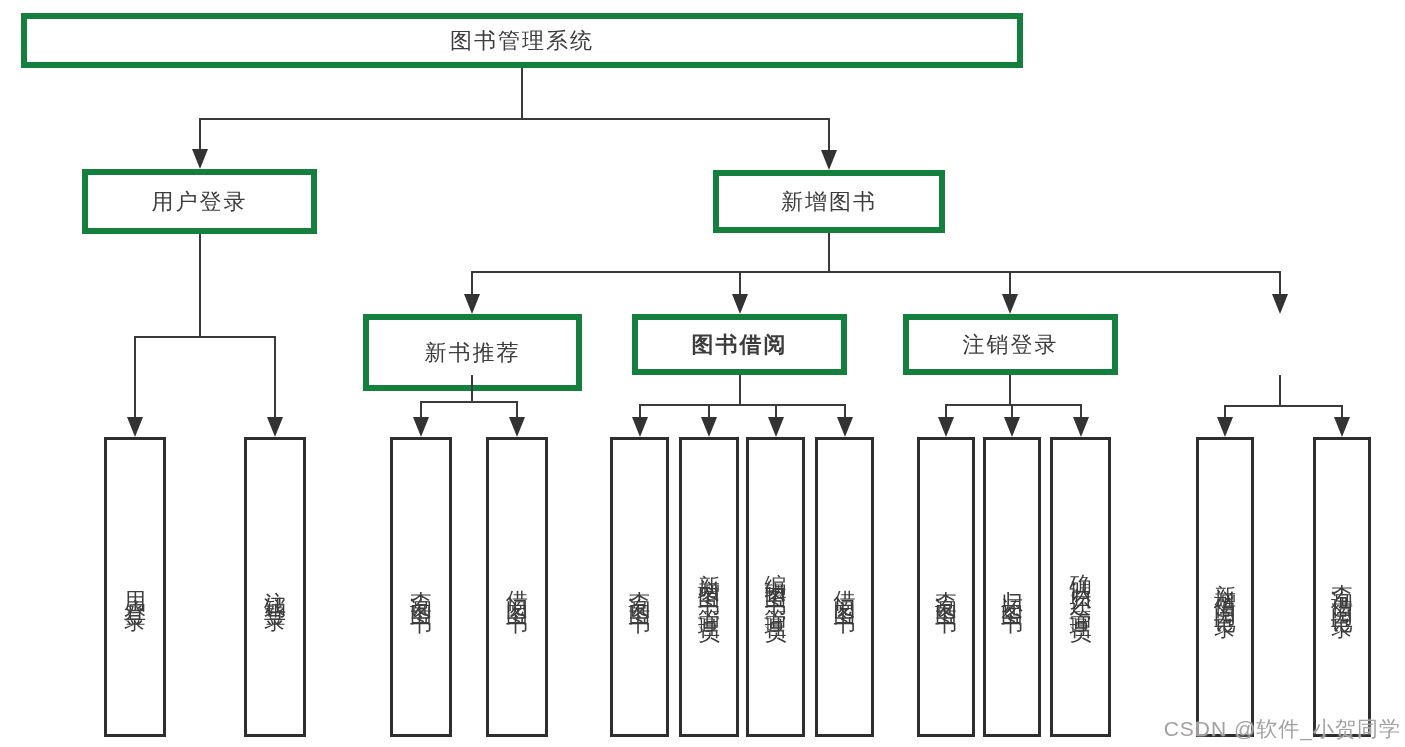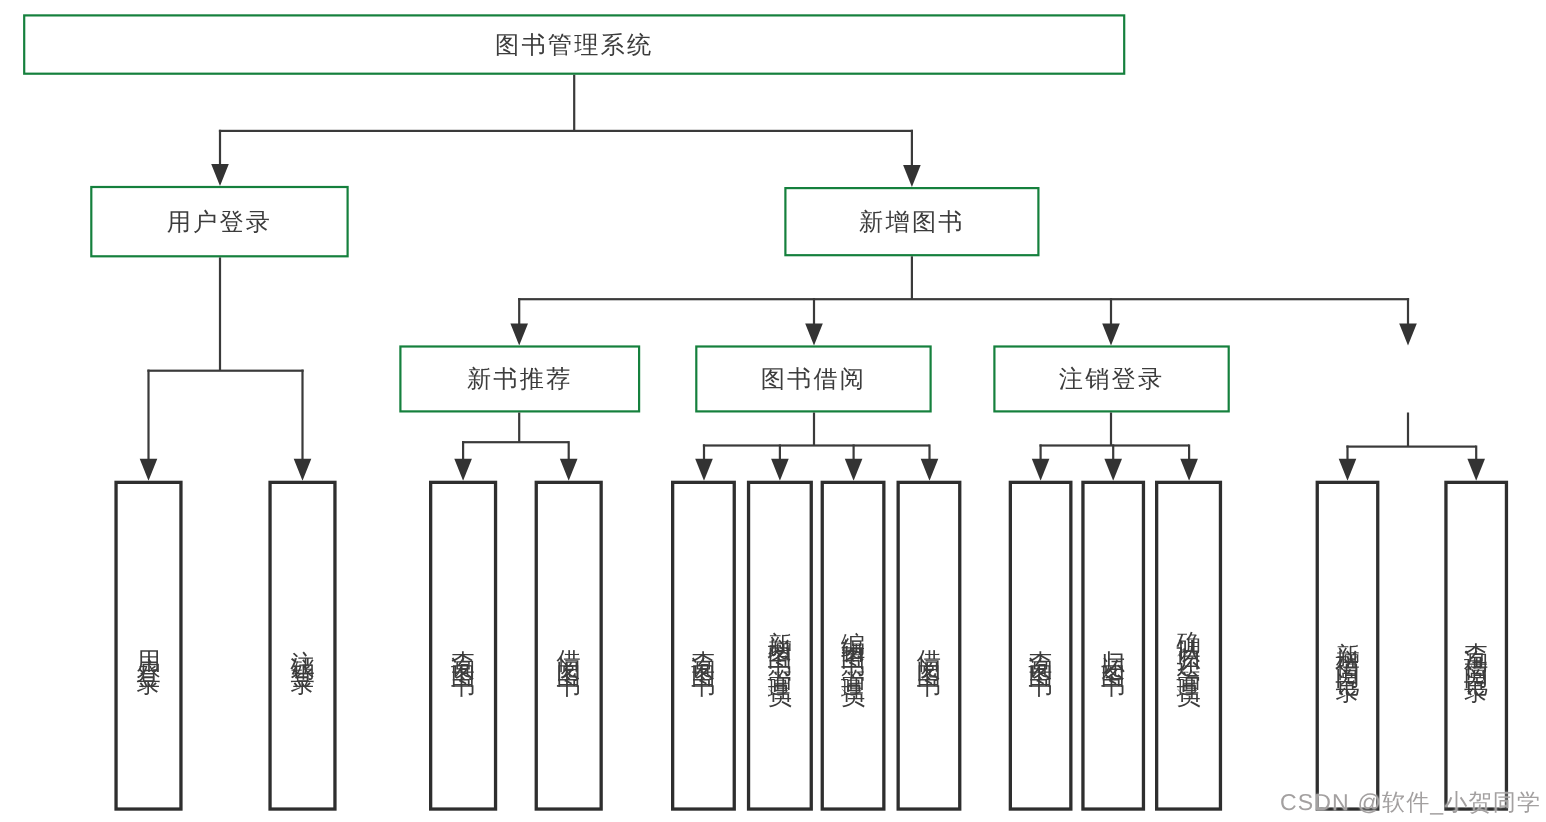--- a/index.html
+++ b/index.html
@@ -8,21 +8,21 @@
     width: 1405px;
     height: 747px;
     background: #ffffff;
     overflow: hidden;
     font-family: "Liberation Sans", "DejaVu Sans", sans-serif;
     color: #3c3c3c;
   }
   .hbox {
     position: absolute;
     box-sizing: border-box;
-    border: 2px solid #15803d;
+    border: 6px solid #15803d;
     background: #ffffff;
     display: flex;
     align-items: center;
     justify-content: center;
     font-size: 22px;
     letter-spacing: 2px;
     color: #3c3c3c;
   }
   .vbox {
     position: absolute;
@@ -89,22 +89,22 @@
   <div class="hline" style="left:471px; top:271px; width:810px;"></div>
   <div class="vline" style="left:471px; top:271px; height:25px;"></div>
   <div class="arrow" style="left:464px; top:294px;"></div>
   <div class="vline" style="left:739px; top:271px; height:25px;"></div>
   <div class="arrow" style="left:732px; top:294px;"></div>
   <div class="vline" style="left:1009px; top:271px; height:25px;"></div>
   <div class="arrow" style="left:1002px; top:294px;"></div>
   <div class="vline" style="left:1279px; top:271px; height:25px;"></div>
   <div class="arrow" style="left:1272px; top:294px;"></div>
 
-  <div class="hbox" style="left:363px; top:314px; width:219px; height:61px;">新书推荐</div>
-  <div class="hbox" style="left:632px; top:314px; width:215px; height:61px;">图书借阅</div>
+  <div class="hbox" style="left:363px; top:314px; width:219px; height:77px;">新书推荐</div>
+  <div class="hbox" style="left:632px; top:314px; width:215px; height:61px;font-weight:bold;">图书借阅</div>
   <div class="hbox" style="left:903px; top:314px; width:215px; height:61px;">注销登录</div>
 
   <div class="vline" style="left:471px; top:375px; height:27px;"></div>
   <div class="hline" style="left:420px; top:401px; width:97px;"></div>
   <div class="vline" style="left:420px; top:401px; height:18px;"></div>
   <div class="arrow" style="left:413px; top:417px;"></div>
   <div class="vline" style="left:516px; top:401px; height:18px;"></div>
   <div class="arrow" style="left:509px; top:417px;"></div>
 
   <div class="vline" style="left:739px; top:375px; height:30px;"></div>

